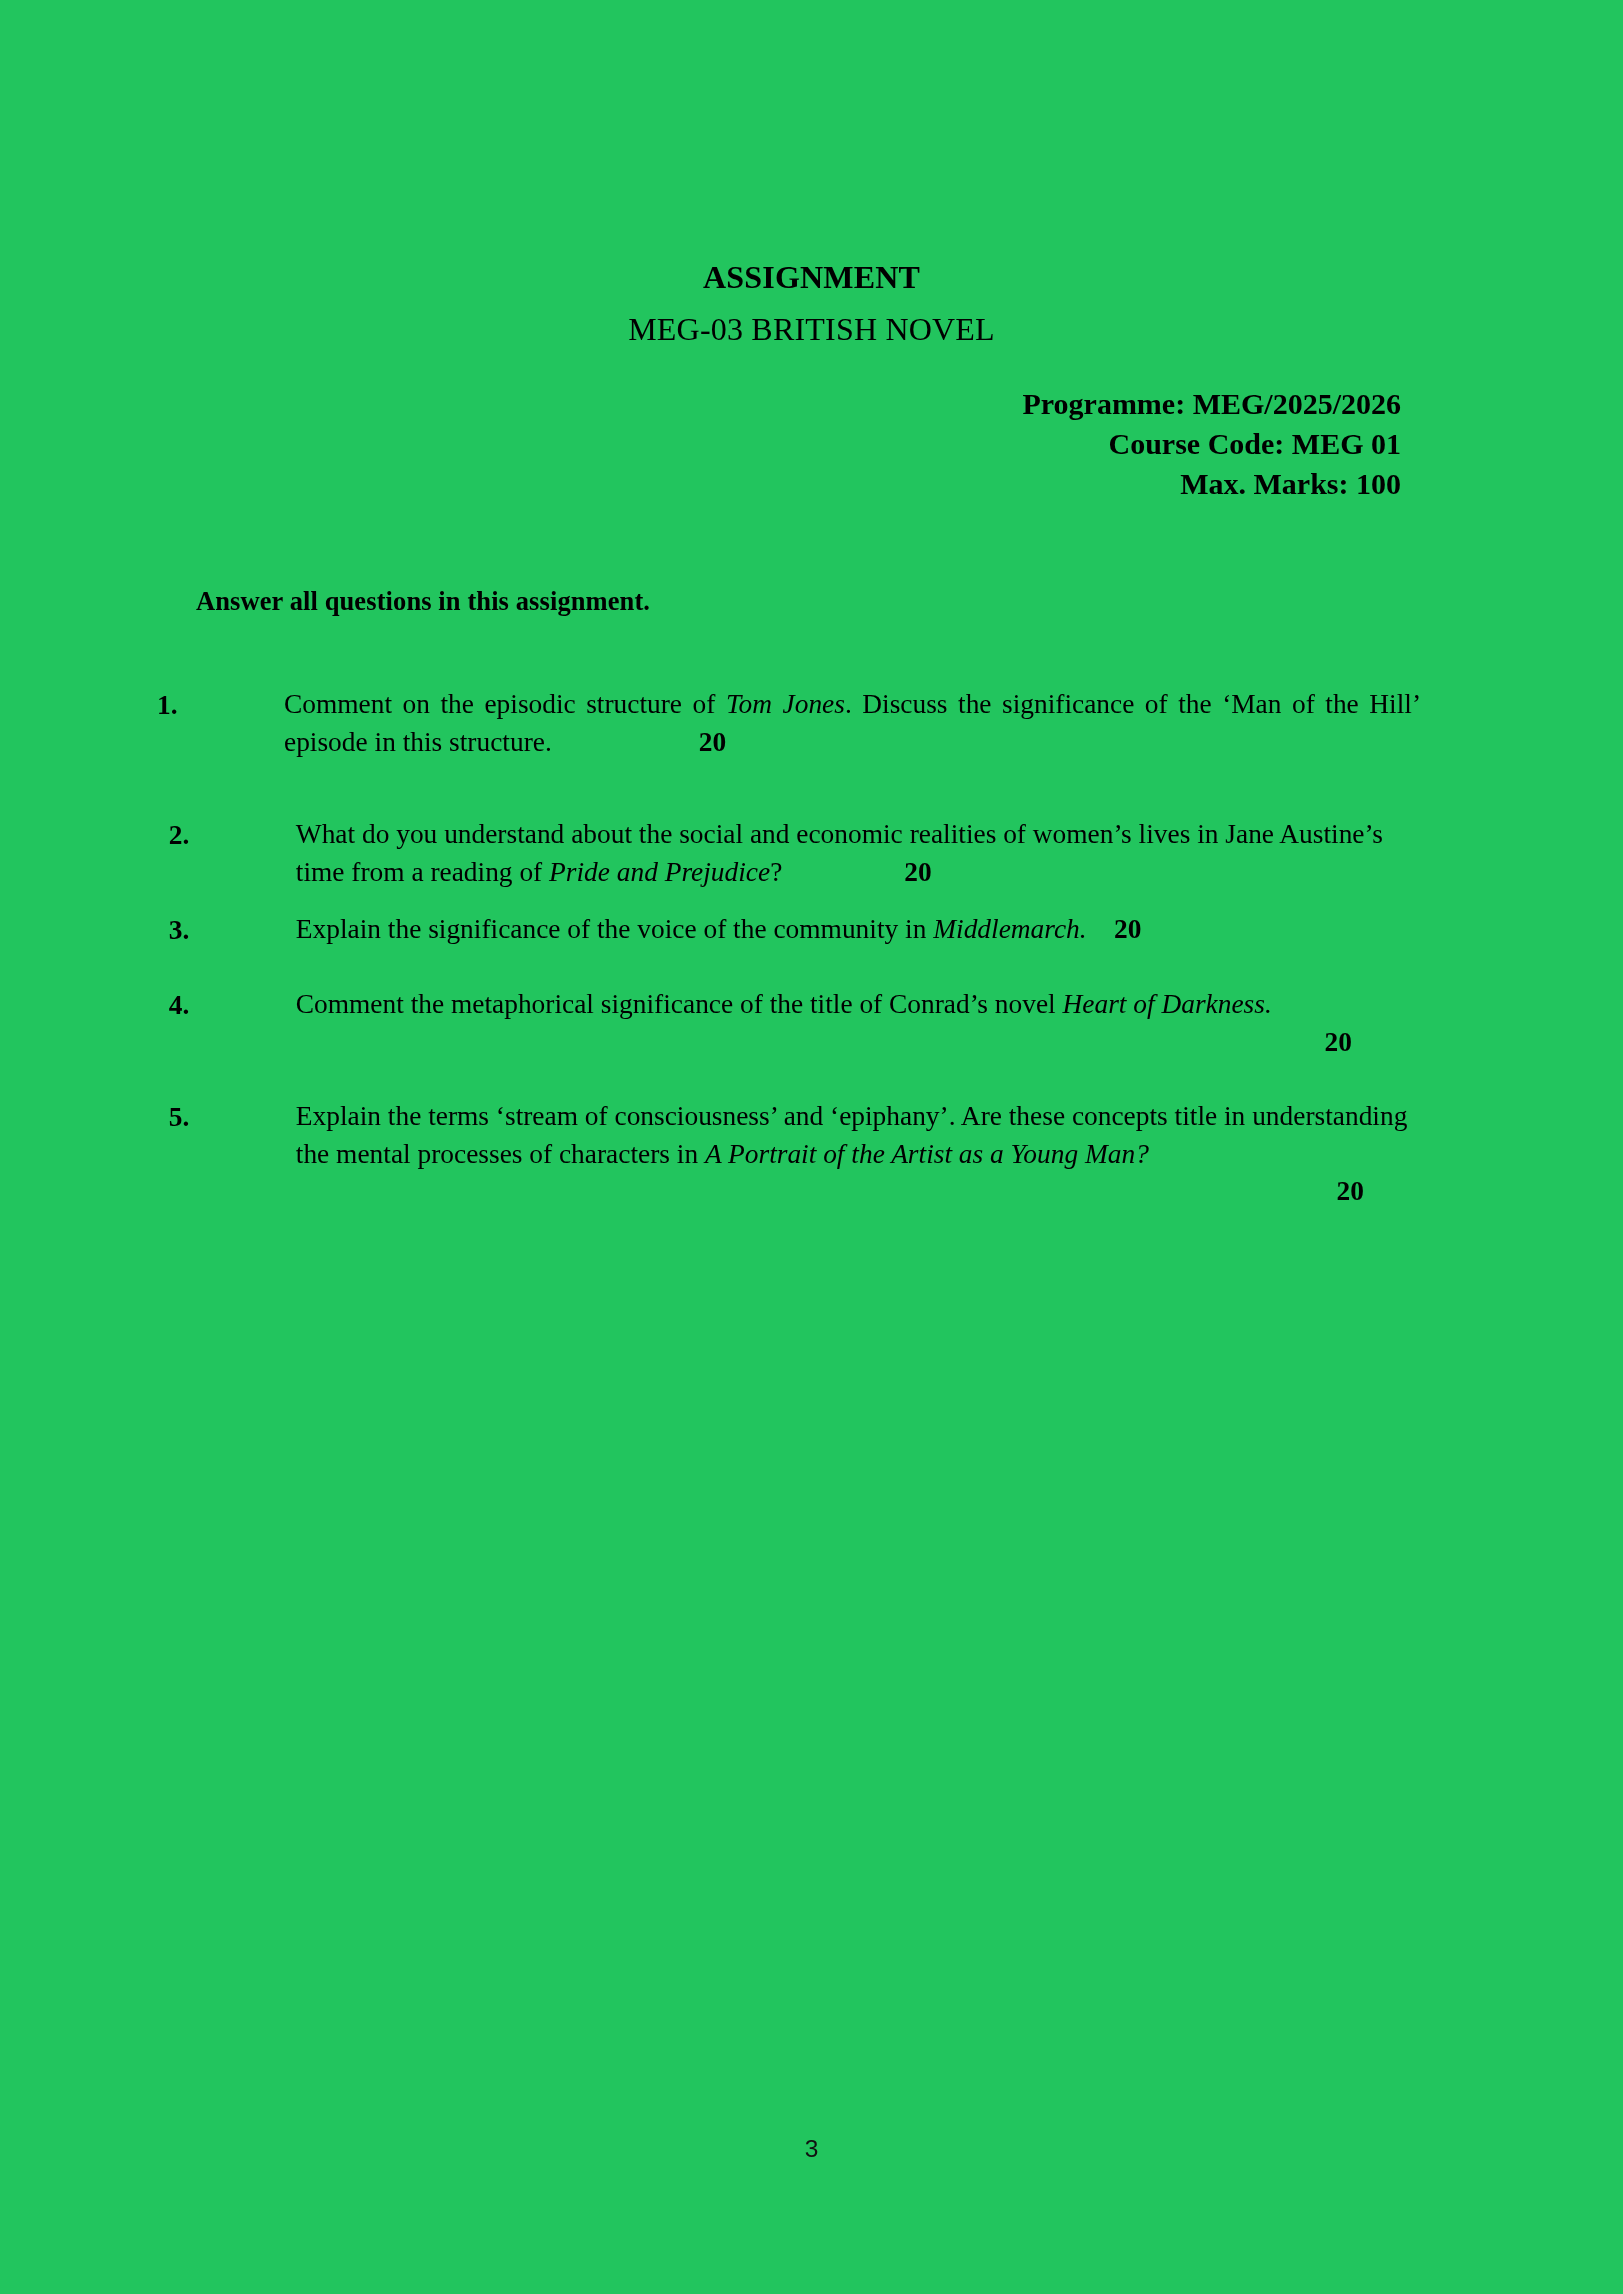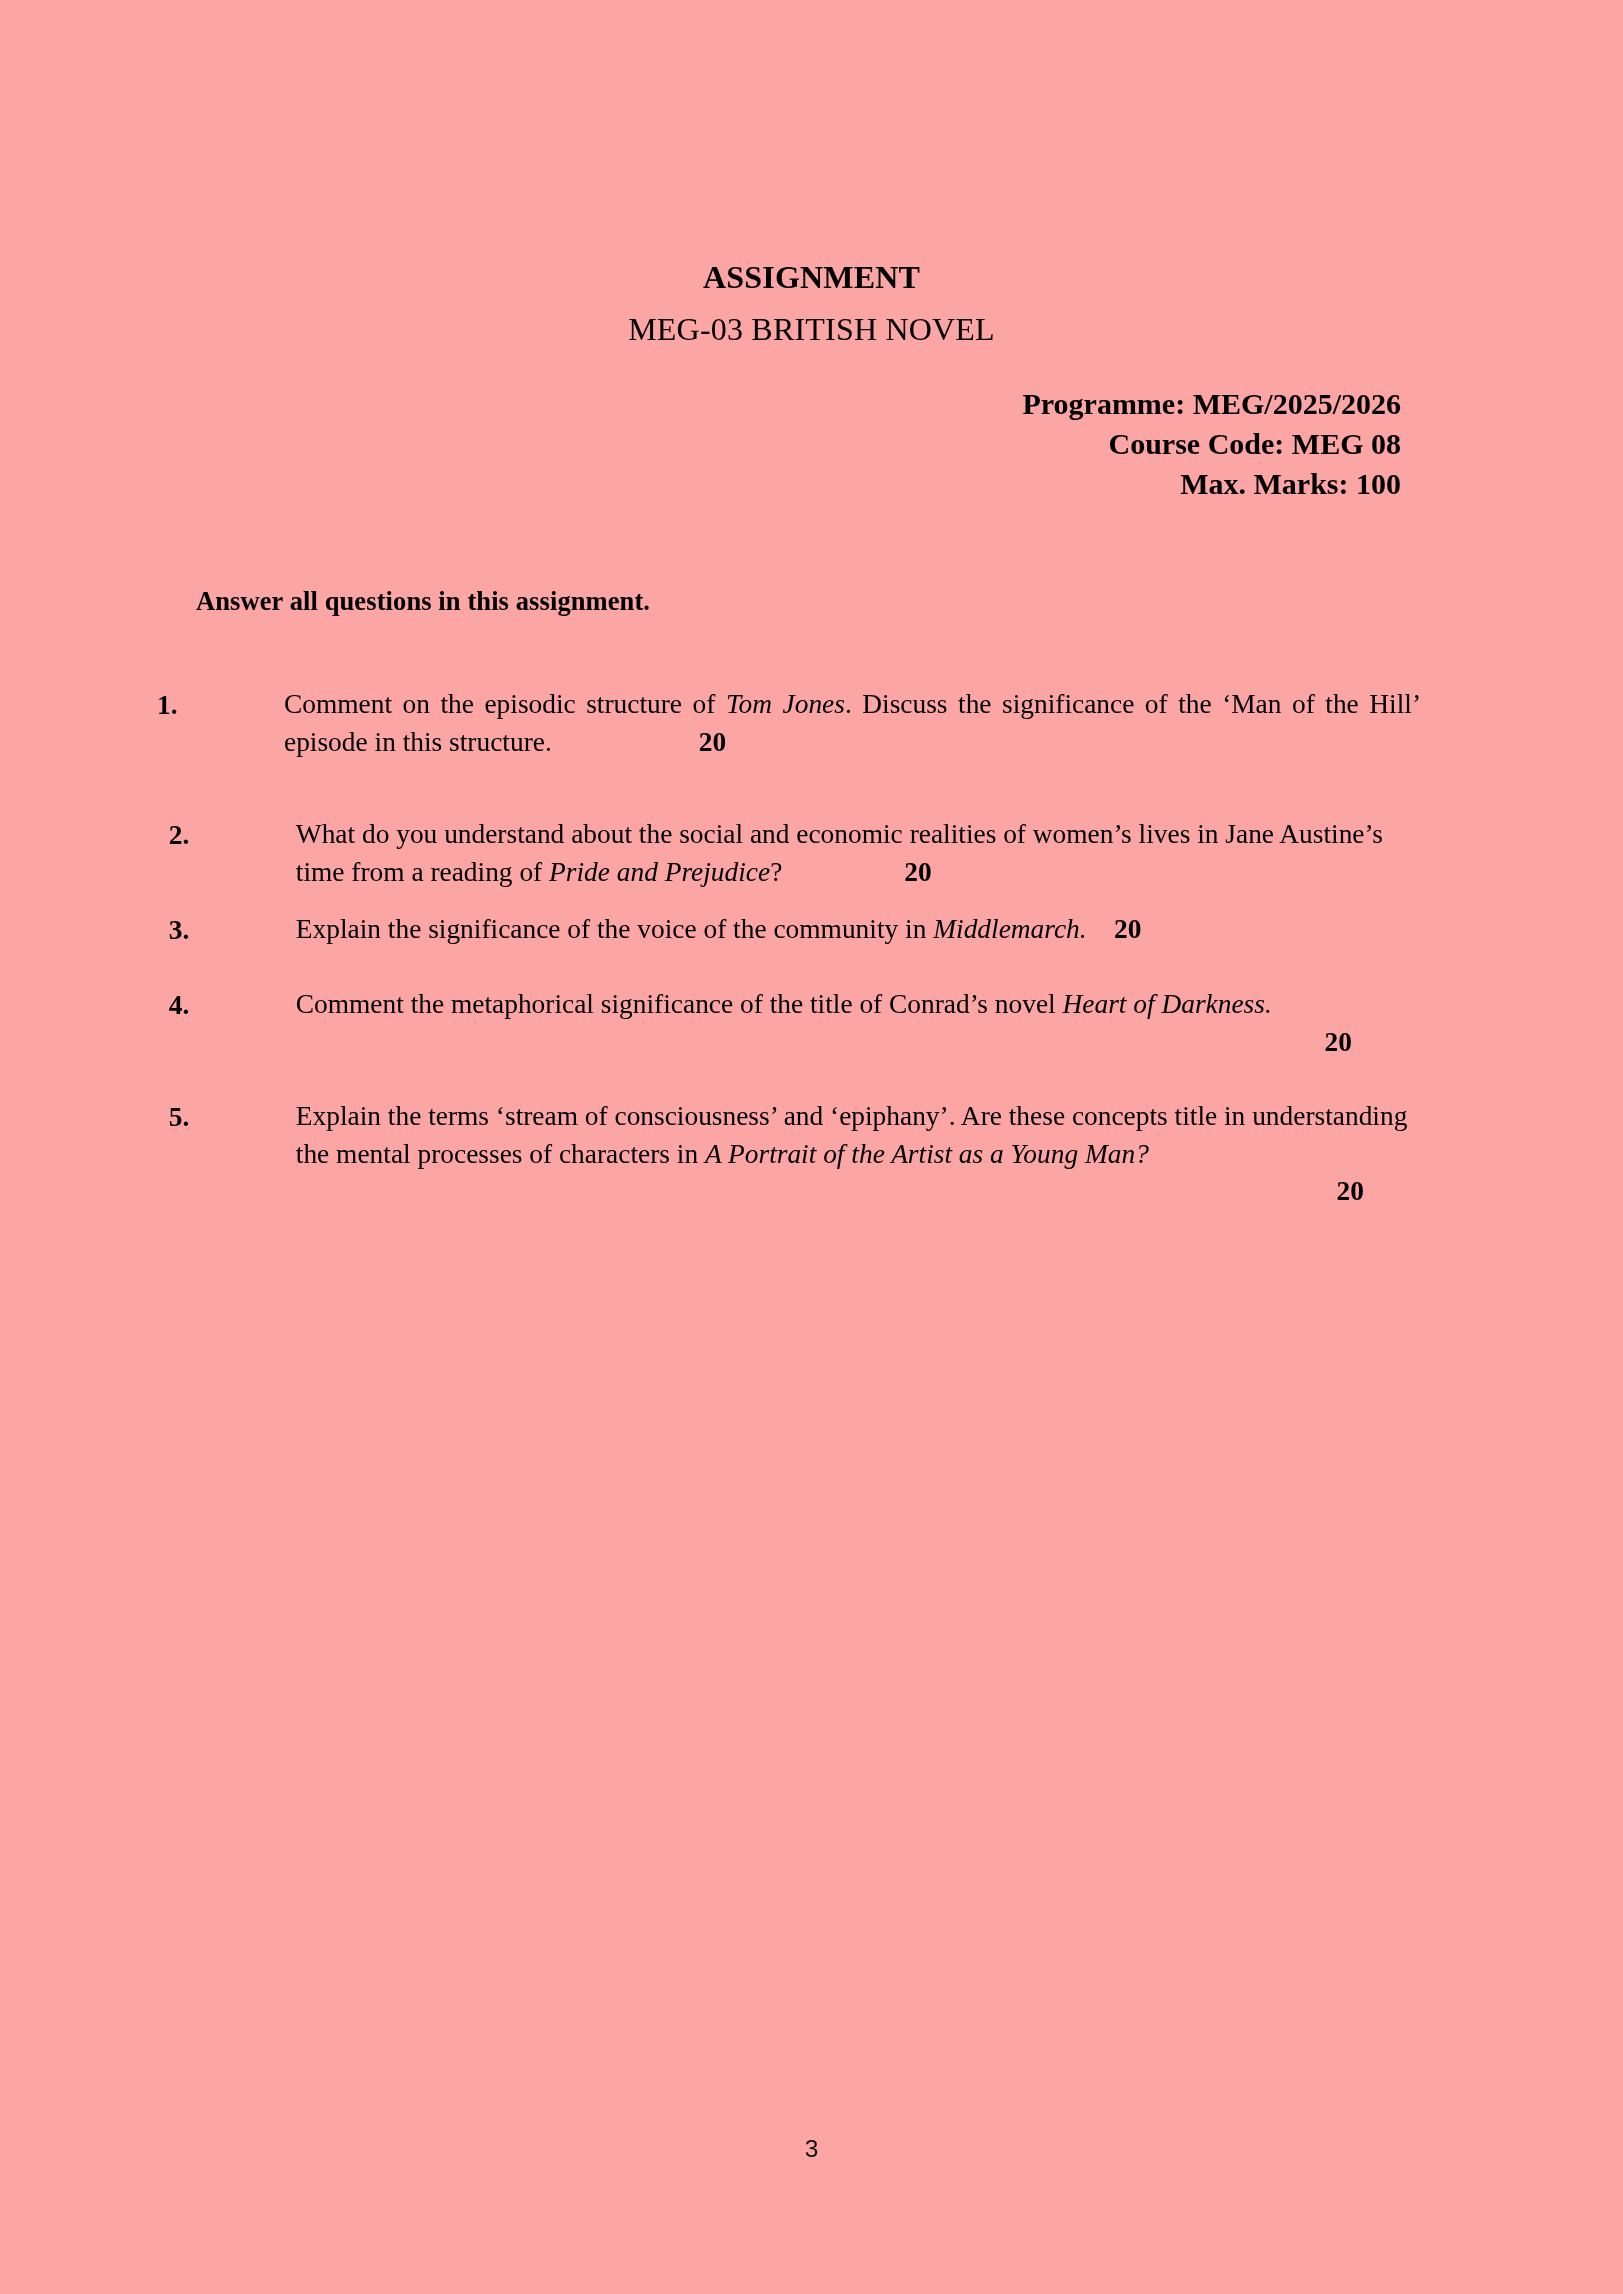--- a/index.html
+++ b/index.html
@@ -10,21 +10,21 @@
   }
   body {
     font-family: "Liberation Serif", "DejaVu Serif", serif;
     color: #000000;
   }
   .page {
     position: relative;
     width: 1623px;
     height: 2295px;
     margin: 0 auto;
-    background: #fca5a5;
+    background: #22c55e;
     overflow: hidden;
   }
 
   
   .title-block {
     position: absolute;
     left: 0;
     top: 257px;
     width: 1623px;
     text-align: center;
@@ -135,21 +135,21 @@
 
 <div class="page">
 
   <div class="title-block">
     <div class="doc-title">ASSIGNMENT</div>
     <div class="doc-subtitle">MEG-03 BRITISH NOVEL</div>
   </div>
 
   <div class="meta-block">
     <div class="meta-line">Programme: MEG/2025/2026</div>
-    <div class="meta-line">Course Code: MEG 08</div>
+    <div class="meta-line">Course Code: MEG 01</div>
     <div class="meta-line">Max. Marks: 100</div>
   </div>
 
   <div class="instruction">Answer all questions in this assignment.</div>
 
   <div class="questions">
 
     <div class="q-row">
       <div class="q-num">1.</div>
       <div class="q-body justify"><span>Comment on the episodic structure of </span><span class="em">Tom Jones</span><span>.  Discuss the significance of the ‘Man of the Hill’ episode in this structure.</span><span class="mark mark-pad-lg">20</span></div>

